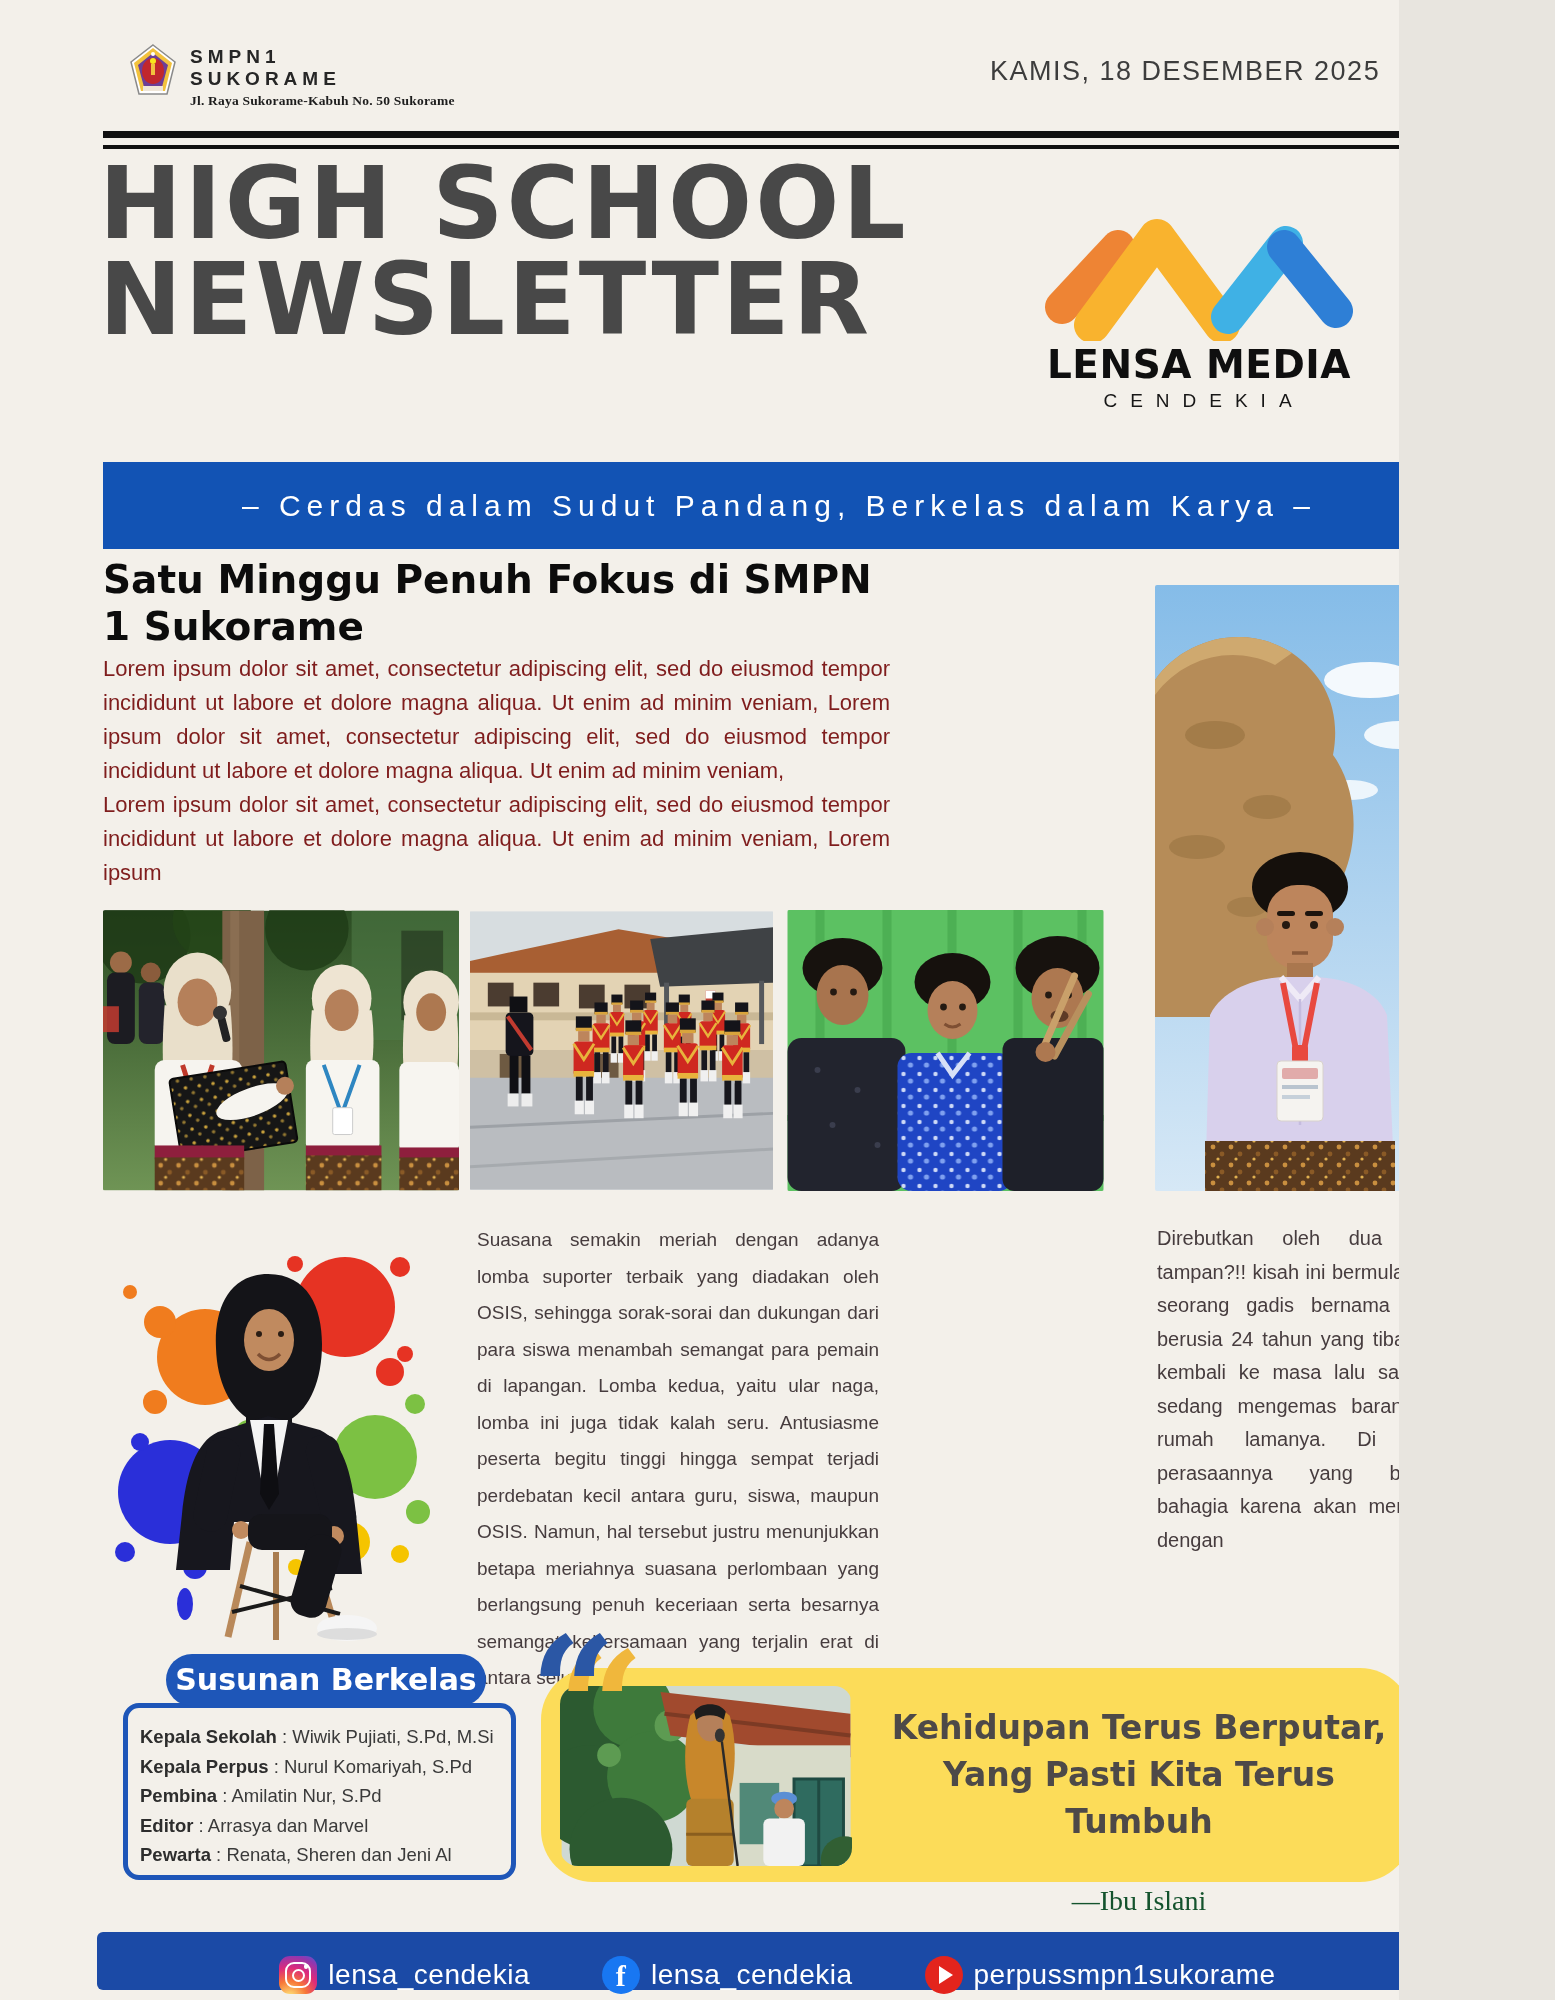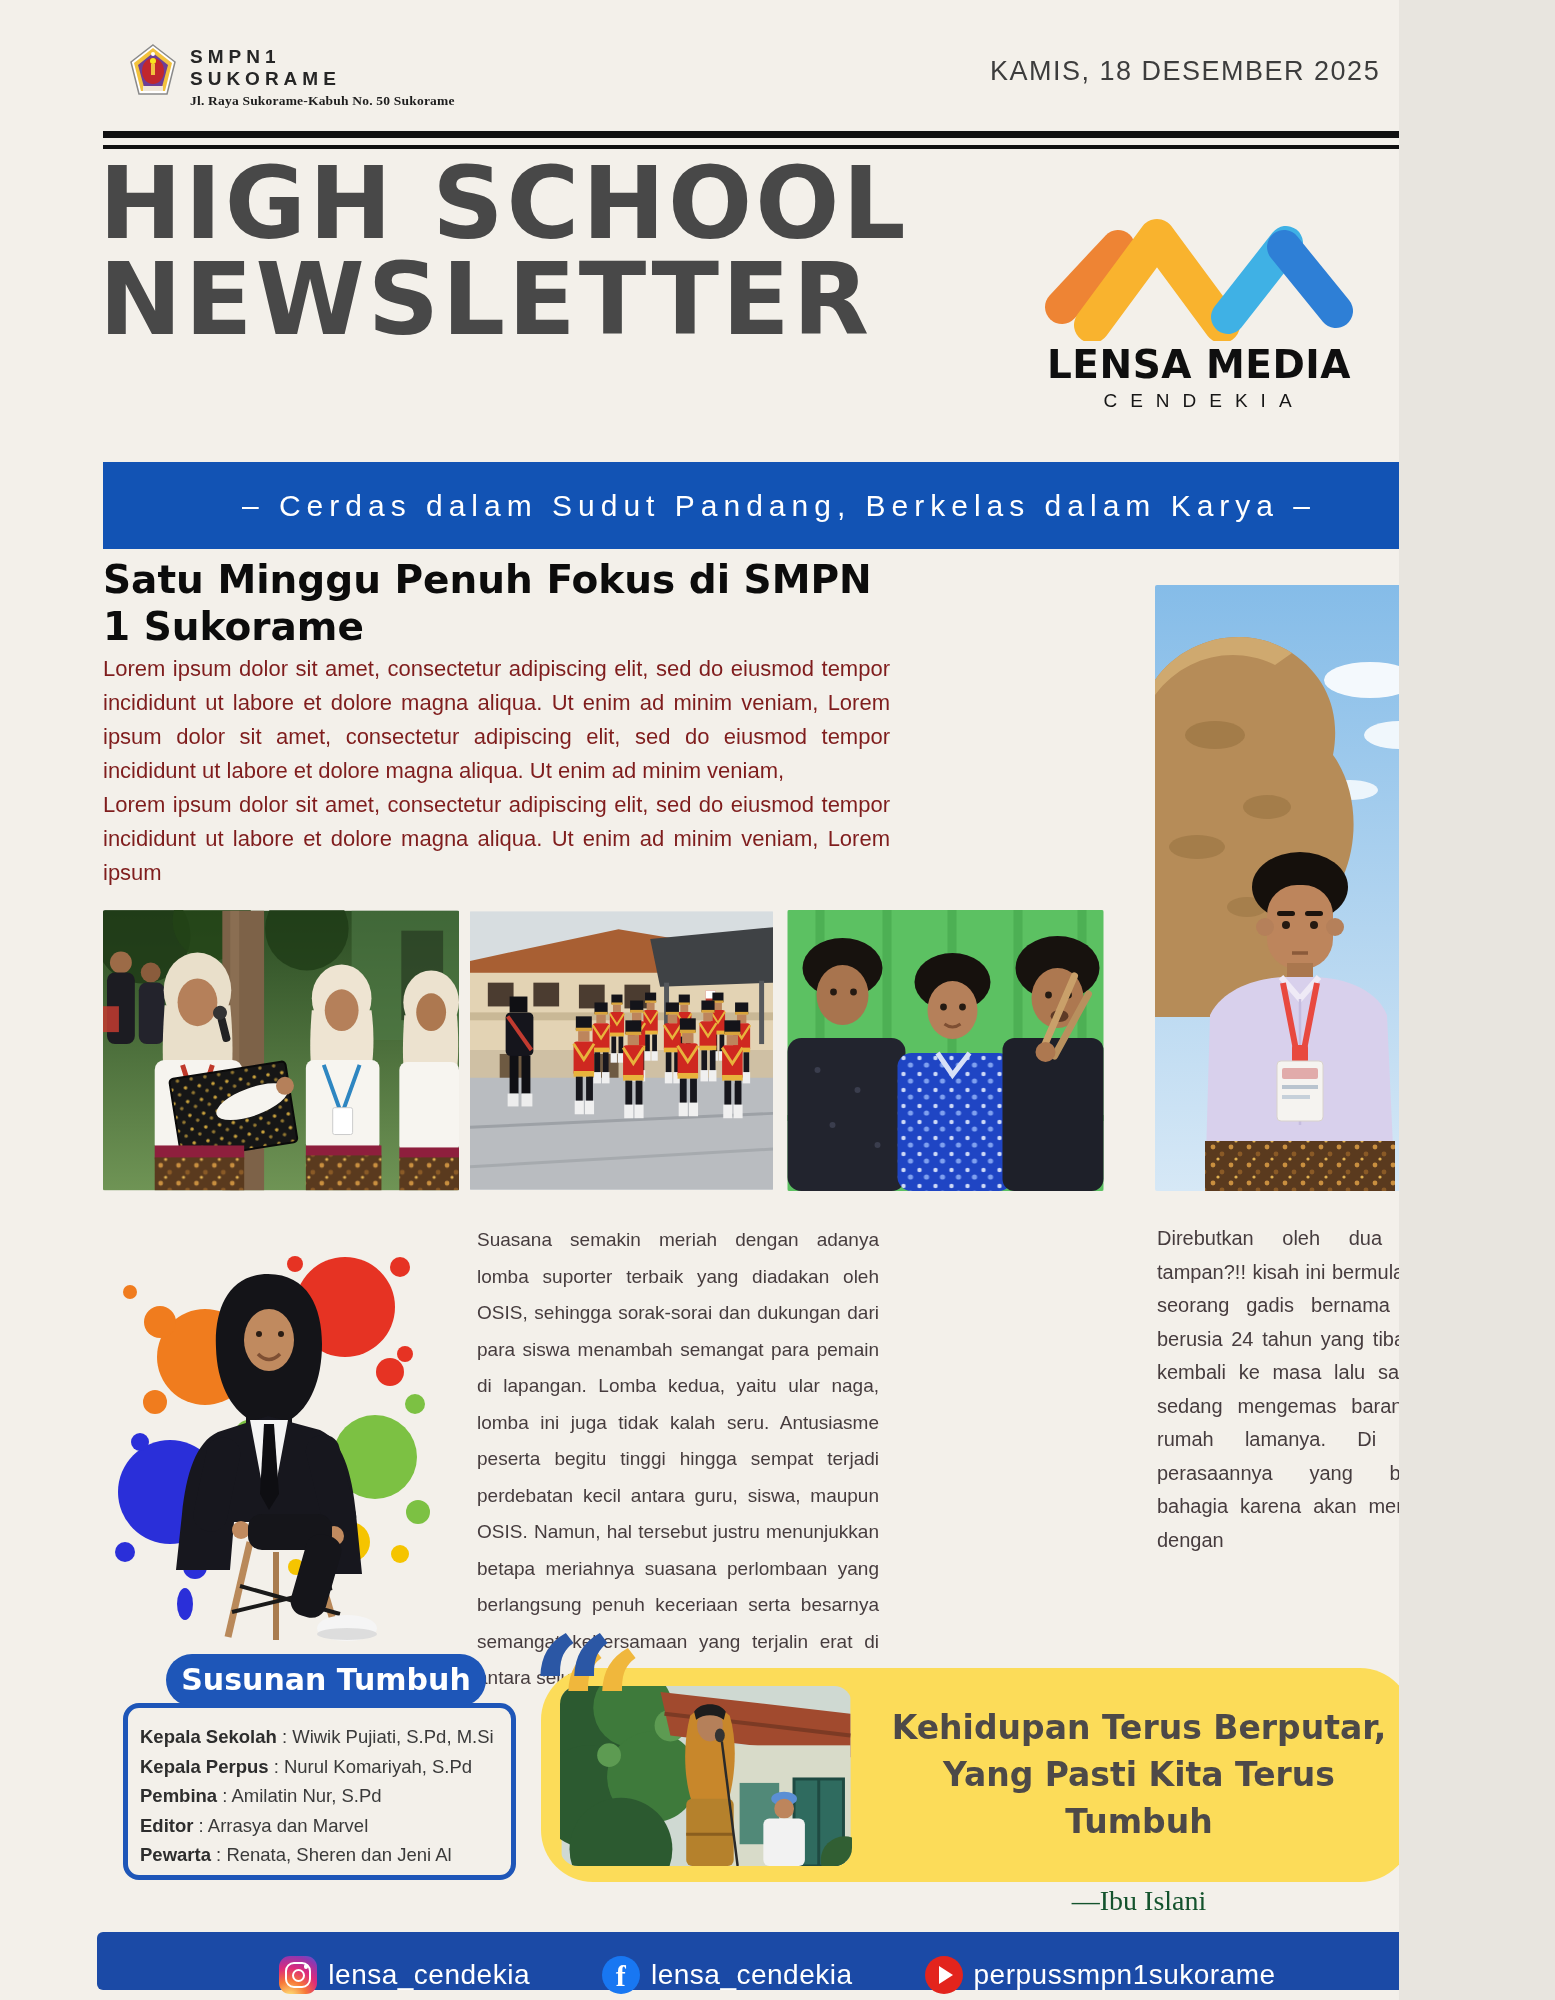--- a/index.html
+++ b/index.html
@@ -398,21 +398,21 @@
     <circle cx="141" cy="308" r="9" fill="#c08a5f"></circle>
     <rect x="214" y="212" width="34" height="100" rx="16" fill="#17171e" transform="rotate(-14 231 262)"></rect>
     <circle cx="234" cy="314" r="10" fill="#c08a5f"></circle>
     <rect x="148" y="292" width="84" height="36" rx="14" fill="#15151a"></rect>
     <rect x="198" y="312" width="36" height="84" rx="15" fill="#15151a" transform="rotate(16 216 354)"></rect>
     <ellipse cx="247" cy="406" rx="30" ry="13" fill="#f5f5f5"></ellipse>
     <ellipse cx="247" cy="412" rx="30" ry="6" fill="#dddddd"></ellipse>
   </svg>
 
   <div class="abs board-box"></div>
-  <div class="abs board-pill">Susunan Tumbuh</div>
+  <div class="abs board-pill">Susunan Berkelas</div>
   <div class="abs board-entries">
     <div><span class="lbl">Kepala Sekolah</span><span> : Wiwik Pujiati, S.Pd, M.Si</span></div>
     <div><span class="lbl">Kepala Perpus</span><span> : Nurul Komariyah, S.Pd</span></div>
     <div><span class="lbl">Pembina</span><span> : Amilatin Nur, S.Pd</span></div>
     <div><span class="lbl">Editor</span><span> : Arrasya dan Marvel</span></div>
     <div><span class="lbl">Pewarta</span><span> : Renata, Sheren dan Jeni Al</span></div>
   </div>
 
   <div class="abs quote-box"></div>
   <div class="abs q-mark q-gold">“</div>

